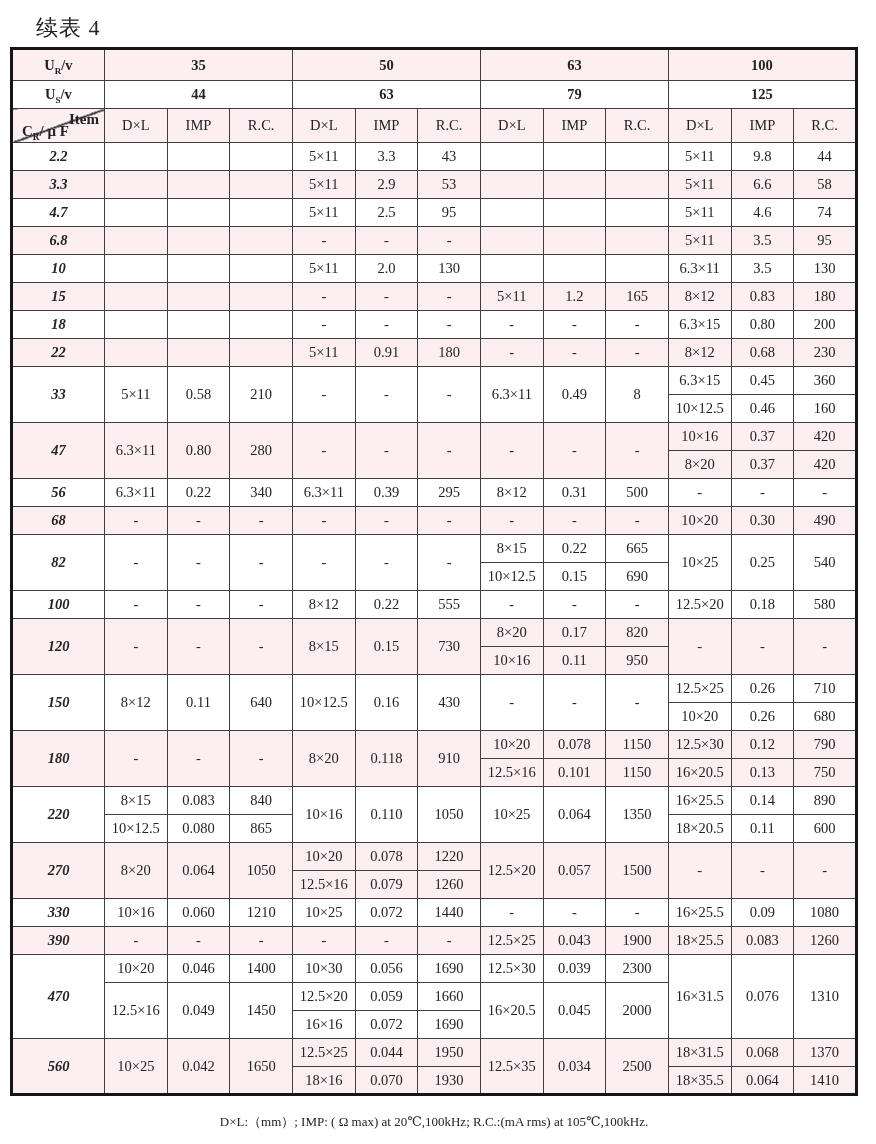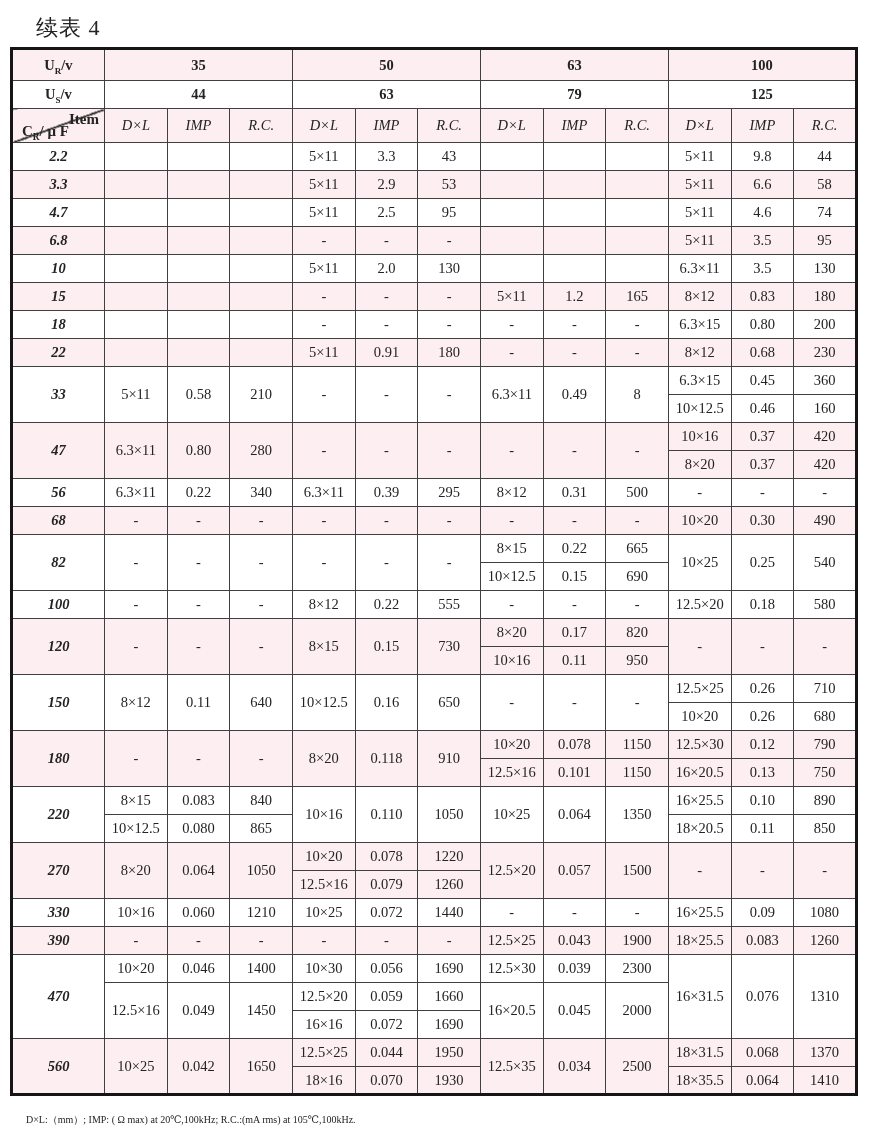--- a/index.html
+++ b/index.html
@@ -29,38 +29,38 @@
   }
   td.gstart{border-left:1.8px solid #1d1d1d;}
   tr.h1{height:32px;}
   tr.h2{height:28px;}
   tr.h3{height:34px;}
   tr.datarow{height:28px;}
   .bg-pink{background:var(--pink);}
   .bg-white{background:#ffffff;}
   .hdr-label{font-weight:bold;font-size:16.5px;margin-top:28px;}
   .hdr-val{font-weight:bold;font-size:16px;}
-  .subcol{font-size:15px;font-style:italic;}
+  .subcol{font-size:15px;}
   .cr-cell{font-weight:bold;font-size:16px;font-style:italic;}
   sub{font-size:0.62em;line-height:0;}
   td.corner{
     position:relative;
     background-image:linear-gradient(to bottom right,
       transparent calc(50% - 1px), #3a3a3a calc(50% - 1px),
       #3a3a3a calc(50% + 1px), transparent calc(50% + 1px));
   }
   td.corner .item-lab{
     position:absolute;top:2px;right:5px;font-weight:bold;font-size:15px;
   }
   td.corner .cr-lab{
     position:absolute;bottom:2px;left:9px;font-weight:bold;font-size:15px;
   }
   .footer-note{
-    position:absolute;left:26px;top:1113px;width:848px;
-    text-align:left;font-size:10px;
+    position:absolute;left:10px;top:1113px;width:848px;
+    text-align:center;font-size:13px;
   }
 </style>
 </head>
 <body>
 
 <div class="page-title">续表 4</div>
 
 <table class="spec" id="spec-table">
   <colgroup id="spec-cols">
       <col style="width: 93px;">
@@ -357,21 +357,21 @@
         <td class="bg-pink" rowspan="1">0.11</td>
         <td class="bg-pink" rowspan="1">950</td>
       </tr>
       <tr class="datarow">
         <td class="cr-cell bg-white" rowspan="2">150</td>
         <td class="bg-white gstart" rowspan="2">8×12</td>
         <td class="bg-white" rowspan="2">0.11</td>
         <td class="bg-white" rowspan="2">640</td>
         <td class="bg-white gstart" rowspan="2">10×12.5</td>
         <td class="bg-white" rowspan="2">0.16</td>
-        <td class="bg-white" rowspan="2">650</td>
+        <td class="bg-white" rowspan="2">430</td>
         <td class="bg-white gstart" rowspan="2">-</td>
         <td class="bg-white" rowspan="2">-</td>
         <td class="bg-white" rowspan="2">-</td>
         <td class="bg-white gstart" rowspan="1">12.5×25</td>
         <td class="bg-white" rowspan="1">0.26</td>
         <td class="bg-white" rowspan="1">710</td>
       </tr>
       <tr class="datarow">
         <td class="bg-white gstart" rowspan="1">10×20</td>
         <td class="bg-white" rowspan="1">0.26</td>
@@ -405,30 +405,30 @@
         <td class="bg-white gstart" rowspan="1">8×15</td>
         <td class="bg-white" rowspan="1">0.083</td>
         <td class="bg-white" rowspan="1">840</td>
         <td class="bg-white gstart" rowspan="2">10×16</td>
         <td class="bg-white" rowspan="2">0.110</td>
         <td class="bg-white" rowspan="2">1050</td>
         <td class="bg-white gstart" rowspan="2">10×25</td>
         <td class="bg-white" rowspan="2">0.064</td>
         <td class="bg-white" rowspan="2">1350</td>
         <td class="bg-white gstart" rowspan="1">16×25.5</td>
-        <td class="bg-white" rowspan="1">0.10</td>
+        <td class="bg-white" rowspan="1">0.14</td>
         <td class="bg-white" rowspan="1">890</td>
       </tr>
       <tr class="datarow">
         <td class="bg-white gstart" rowspan="1">10×12.5</td>
         <td class="bg-white" rowspan="1">0.080</td>
         <td class="bg-white" rowspan="1">865</td>
         <td class="bg-white gstart" rowspan="1">18×20.5</td>
         <td class="bg-white" rowspan="1">0.11</td>
-        <td class="bg-white" rowspan="1">850</td>
+        <td class="bg-white" rowspan="1">600</td>
       </tr>
       <tr class="datarow">
         <td class="cr-cell bg-pink" rowspan="2">270</td>
         <td class="bg-pink gstart" rowspan="2">8×20</td>
         <td class="bg-pink" rowspan="2">0.064</td>
         <td class="bg-pink" rowspan="2">1050</td>
         <td class="bg-pink gstart" rowspan="1">10×20</td>
         <td class="bg-pink" rowspan="1">0.078</td>
         <td class="bg-pink" rowspan="1">1220</td>
         <td class="bg-pink gstart" rowspan="2">12.5×20</td>

